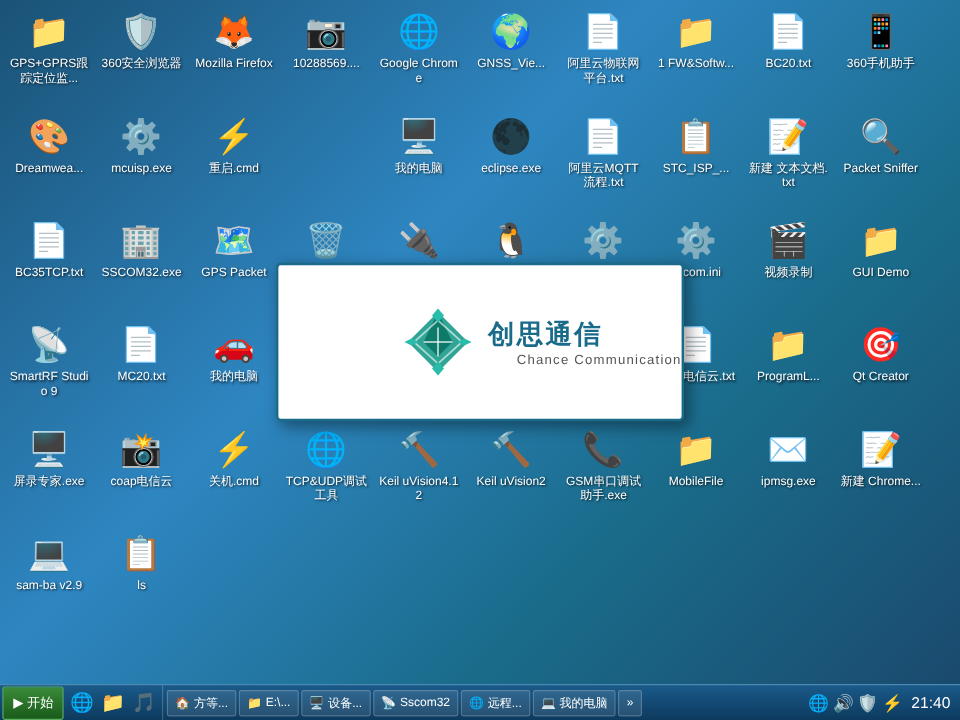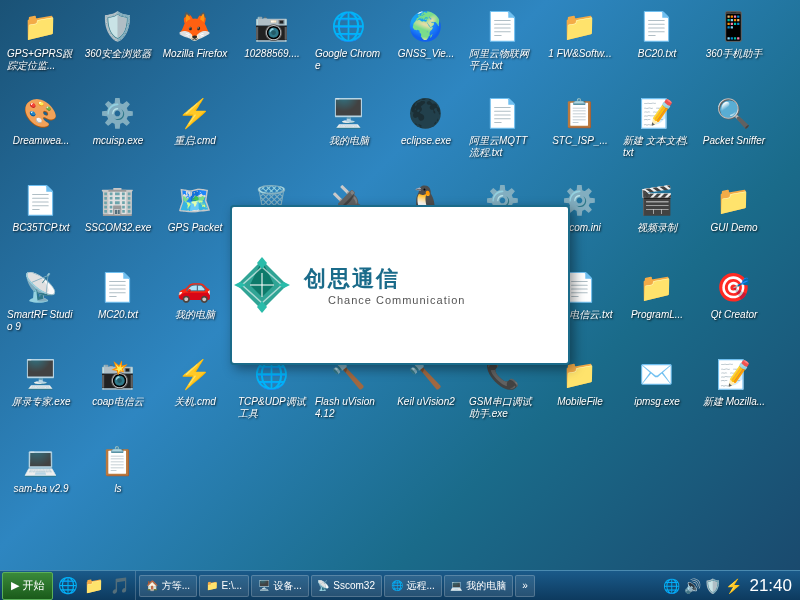--- a/index.html
+++ b/index.html
@@ -48,41 +48,41 @@
       align-items: center;
       justify-content: center;
       margin-bottom: 3px;
       font-size: 28px;
       line-height: 1;
     }
 
     .icon-label {
       font-size: 10px;
       color: white;
+      text-align: center;
       text-shadow: 1px 1px 2px rgba(0,0,0,0.8);
       line-height: 1.2;
       max-width: 70px;
       word-break: break-all;
-      font-style: italic;
     }
 
     
     #splash-overlay {
       position: absolute;
       top: 50%;
       left: 50%;
       transform: translate(-50%, -50%);
       width: 340px;
-      height: 160px;
+      height: 132px;
       background: white;
       border: 2px solid #1a6b8a;
       border-radius: 4px;
       display: flex;
       flex-direction: column;
-      align-items: flex-start;
+      align-items: flex-end;
       justify-content: center;
       z-index: 100;
       box-shadow: 4px 4px 12px rgba(0,0,0,0.4);
     }
 
     .splash-logo {
       display: flex;
       align-items: center;
       gap: 12px;
     }
@@ -174,21 +174,21 @@
       color: white;
       font-size: 10px;
     }
 
     .tray-icon {
       font-size: 14px;
       cursor: pointer;
     }
 
     .tray-time {
-      font-size: 17px;
+      font-size: 13px;
       color: white;
       padding: 0 4px;
     }
 
     
     .quick-launch {
       display: flex;
       align-items: center;
       height: 100%;
       padding: 0 3px;
@@ -376,41 +376,41 @@
       <div class="desktop-icon">
         <div class="icon-img">⚡</div>
         <div class="icon-label">关机.cmd</div>
       </div>
       <div class="desktop-icon">
         <div class="icon-img">🌐</div>
         <div class="icon-label">TCP&amp;UDP调试工具</div>
       </div>
       <div class="desktop-icon">
         <div class="icon-img">🔨</div>
-        <div class="icon-label">Flash uVision4.12</div>
+        <div class="icon-label">Keil uVision4.12</div>
       </div>
       <div class="desktop-icon">
         <div class="icon-img">🔨</div>
         <div class="icon-label">Keil uVision2</div>
       </div>
       <div class="desktop-icon">
         <div class="icon-img">📞</div>
         <div class="icon-label">GSM串口调试助手.exe</div>
       </div>
       <div class="desktop-icon">
         <div class="icon-img">📁</div>
         <div class="icon-label">MobileFile</div>
       </div>
       <div class="desktop-icon">
         <div class="icon-img">✉️</div>
         <div class="icon-label">ipmsg.exe</div>
       </div>
       <div class="desktop-icon">
         <div class="icon-img">📝</div>
-        <div class="icon-label">新建 Mozilla...</div>
+        <div class="icon-label">新建 Chrome...</div>
       </div>
       <div class="desktop-icon">
         <div class="icon-img">💻</div>
         <div class="icon-label">sam-ba v2.9</div>
       </div>
       <div class="desktop-icon">
         <div class="icon-img">📋</div>
         <div class="icon-label">ls</div>
       </div>
     </div>

